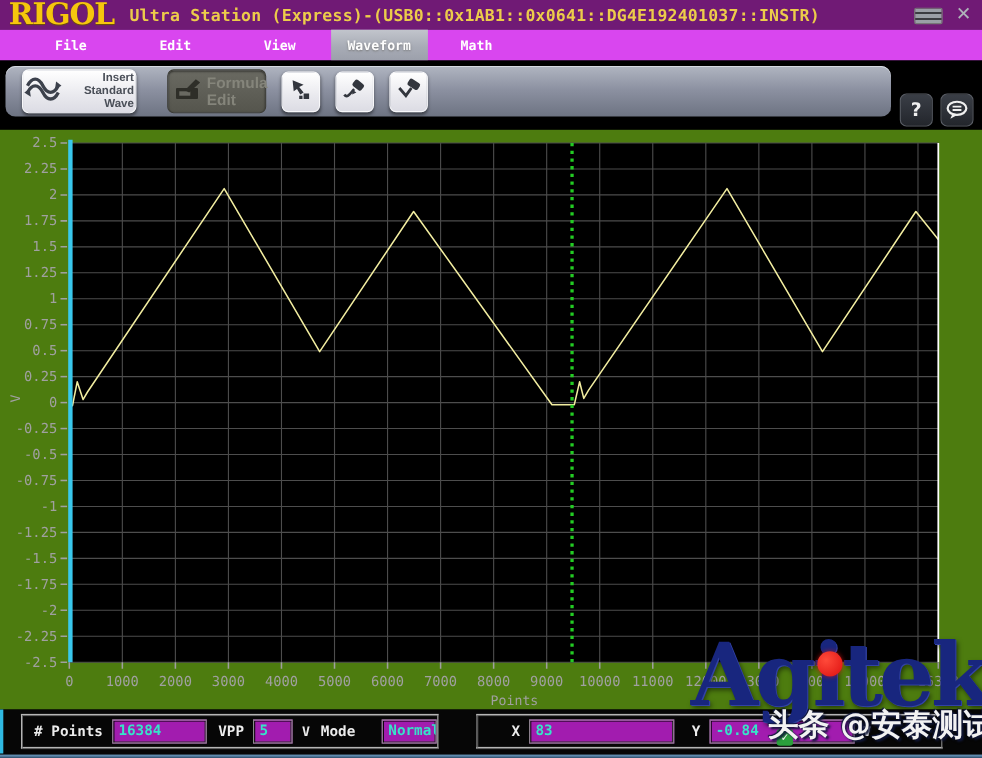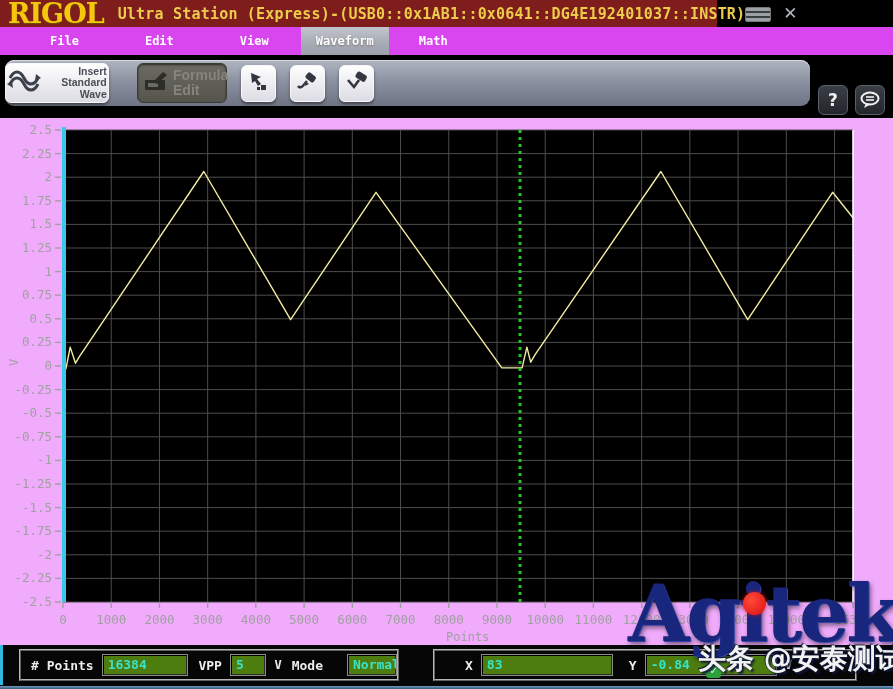--- a/index.html
+++ b/index.html
@@ -2,21 +2,21 @@
 <html><head>
 <meta charset="utf-8">
 <style>
   html,body{margin:0;padding:0;}
   body{
     width:893px;height:689px;position:relative;overflow:hidden;
     background:#000;font-family:"DejaVu Sans Mono",monospace;
     -webkit-font-smoothing:antialiased;
   }
   
-  .titlebar{position:absolute;left:0;top:0;width:717px;height:27px;background:#7f1d1d;
+  .titlebar{position:absolute;left:0;top:0;width:893px;height:27px;background:#701a75;
     display:flex;align-items:center;}
   .logo{margin-left:8px;font-family:"DejaVu Serif",serif;font-weight:bold;font-size:27px;
     line-height:22px;color:#f6c60e;letter-spacing:-1px;text-shadow:0 1px 1px #6b5200;}
   .title-text{color:#eccc4a;font-size:15px;font-weight:bold;margin-left:14px;white-space:nowrap;
     letter-spacing:0.2px;}
   .win-controls{margin-left:auto;margin-right:10px;display:flex;align-items:center;gap:12px;}
   .min-btn{width:24px;height:13px;border-radius:2px;margin-top:2px;
     background:repeating-linear-gradient(#9aa0a6 0 3px,#3a3d40 3px 5px);border:1px solid #777;}
   .close-btn{color:#aeb3b9;font-size:17px;font-weight:bold;line-height:17px;font-family:"DejaVu Sans",sans-serif;}
   
@@ -33,45 +33,45 @@
     text-shadow:0 1px 1px #555;}
   
   .toolzone{position:absolute;left:0;top:55px;width:893px;height:63px;background:#000;}
   .toolbar{position:absolute;left:5px;top:5px;width:805px;height:46px;border-radius:9px;
     background:linear-gradient(#b0b5c1,#8b90a0 48%,#6d7382);
     box-shadow:inset 0 1px 0 #d6dae2,0 2px 4px rgba(0,0,0,.7);
     display:flex;align-items:center;}
   .tbtn{border-radius:6px;display:flex;align-items:center;justify-content:center;
     background:linear-gradient(#ffffff,#e9e9ee 60%,#dcdce4);
     border:1px solid #f8f8fa;box-shadow:0 2px 3px rgba(0,0,0,.45);}
-  .btn-insert{width:94px;height:38px;gap:20px;padding:0 4px;}
+  .btn-insert{margin-left:15px;width:94px;height:38px;gap:20px;padding:0 4px;}
   .btn-insert .lbl{font-family:"Liberation Sans",sans-serif;font-size:10.5px;font-weight:bold;
     color:#4a4f58;text-align:right;line-height:1.08;width:56px;}
   .btn-formula{margin-left:28px;width:80px;height:38px;gap:4px;padding:0 4px;
     background:linear-gradient(#6a6a62,#55554d);border:1px solid #3c3c36;
     box-shadow:inset 0 1px 2px rgba(0,0,0,.6);}
   .btn-formula .lbl{font-family:"Liberation Sans",sans-serif;font-size:14px;font-weight:bold;
     color:#85857b;text-align:left;line-height:1.1;width:48px;}
   .btn-sm{margin-left:14px;width:33px;height:35px;}
   .btn-sm:first-of-type{margin-left:22px;}
   .helpbtns{position:absolute;right:8px;top:30px;display:flex;gap:7px;}
   .hbtn{width:28px;height:28px;border-radius:6px;background:linear-gradient(#3a3e46,#23262c);
     border:1px solid #5a5e66;display:flex;align-items:center;justify-content:center;
     color:#f0f0f0;font-size:17px;font-weight:bold;font-family:"DejaVu Sans",sans-serif;}
   
-  .chart-region{position:absolute;left:0;top:118px;width:893px;height:527px;background:#f0abfc;}
+  .chart-region{position:absolute;left:0;top:118px;width:893px;height:527px;background:#4d7c0f;}
   
   .statusbar{position:absolute;left:0;top:645px;width:893px;height:44px;background:#060606;}
   .sgroup{position:absolute;top:4px;height:28px;border:2px ridge #b5b5b5;
     display:flex;align-items:center;color:#ececec;font-size:13px;font-weight:bold;}
   .sg-left{left:19px;width:376px;}
   .sg-right{left:433px;width:420px;}
   .slabel{margin-left:10px;white-space:nowrap;}
   .sunit{margin-left:8px;font-size:12px;}
-  .field{margin-left:8px;background:#4d7c0f;color:#37e3c9;border:1px solid #8b8b8b;
+  .field{margin-left:8px;background:#a21caf;color:#37e3c9;border:1px solid #8b8b8b;
     box-shadow:inset 1px 1px 0 #000,inset -1px -1px 0 #2a2a2a;
     height:20px;line-height:20px;padding:0 5px;font-size:13px;font-weight:bold;overflow:hidden;}
   .f-points{width:122px;} .f-vpp{width:40px;} .f-mode{width:62px;margin-left:24px;}
   .f-x{width:120px;} .f-y{width:120px;}
   .edge-glint{position:absolute;left:0;top:0;width:3px;height:40px;background:#2fb9e2;}
   .bottom-line{position:absolute;left:0;bottom:0;width:893px;height:3px;
     background:linear-gradient(#6e9cc0,#35597a);}
   
   .wm-brand{position:absolute;left:628px;top:574px;z-index:50;font-family:"DejaVu Serif",serif;
     font-weight:bold;font-size:79px;line-height:1;color:#18267e;letter-spacing:-3px;

